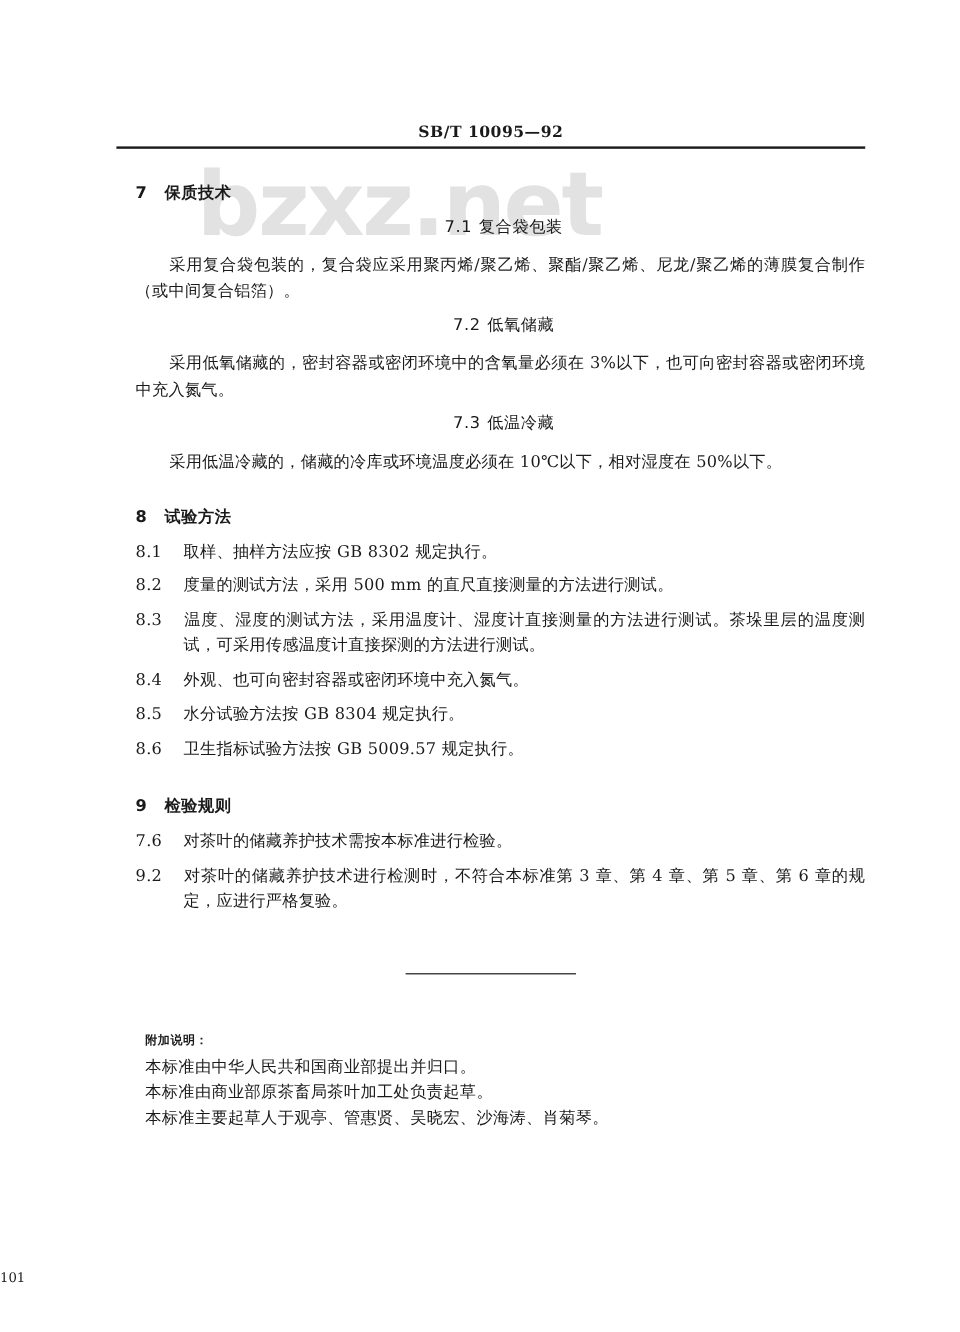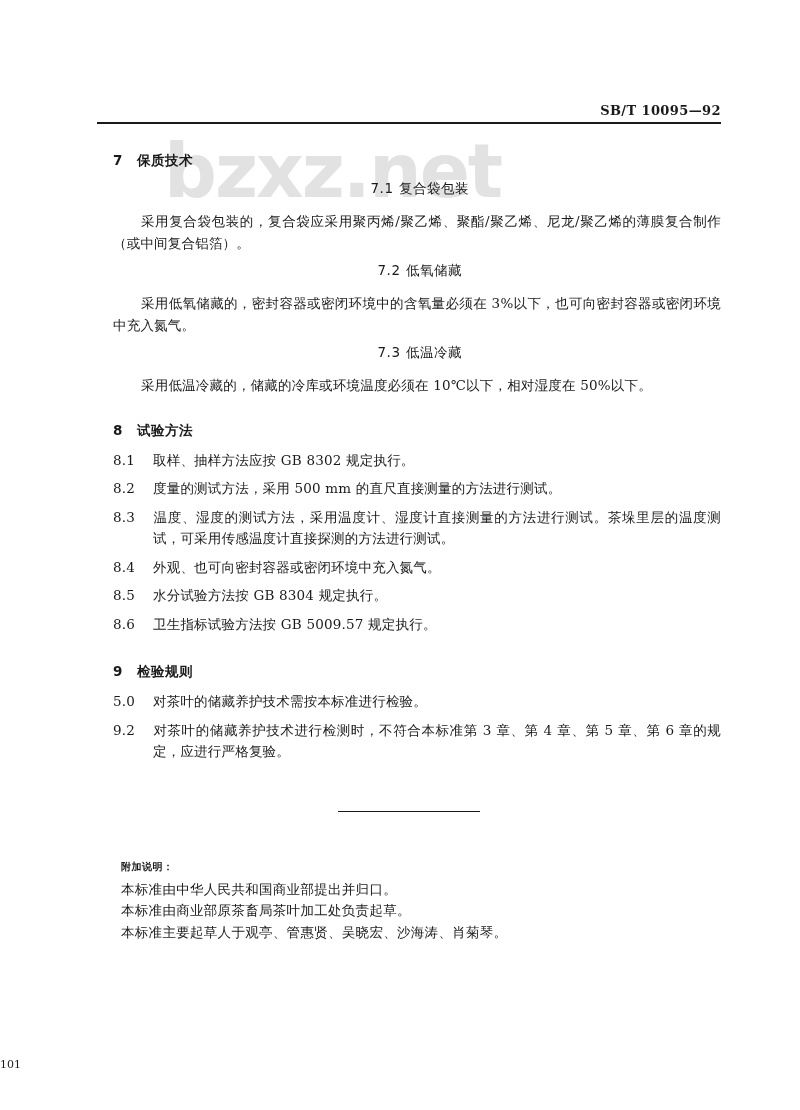--- a/index.html
+++ b/index.html
@@ -31,21 +31,21 @@
     pointer-events: none;
     z-index: 0;
   }
 
   
   .header {
     position: absolute;
     left: 97px;
     top: 103px;
     width: 624px;
-    text-align: right;
+    text-align: center;
     font-family: "DejaVu Serif", "Liberation Serif", serif;
     font-weight: bold;
     font-size: 13px;
     letter-spacing: 0.4px;
     z-index: 2;
   }
   .header-rule {
     position: absolute;
     left: 97px;
     top: 122px;
@@ -220,21 +220,21 @@
       <span class="num">8.6</span><span>卫生指标试验方法按 GB 5009.57 规定执行。</span>
     </p>
 
     <div class="gap-sm"></div>
 
     <div class="clause-title">
       <span class="num">9</span><span>检验规则</span>
     </div>
 
     <p class="item">
-      <span class="num">5.0</span><span>对茶叶的储藏养护技术需按本标准进行检验。</span>
+      <span class="num">7.6</span><span>对茶叶的储藏养护技术需按本标准进行检验。</span>
     </p>
     <p class="item">
       <span class="num">9.2</span><span>对茶叶的储藏养护技术进行检测时，不符合本标准第 3 章、第 4 章、第 5 章、第 6 章的规定，应进行严格复验。</span>
     </p>
 
     <div class="divider-wrap">
       <span class="divider"></span>
     </div>
 
     <div class="note">

